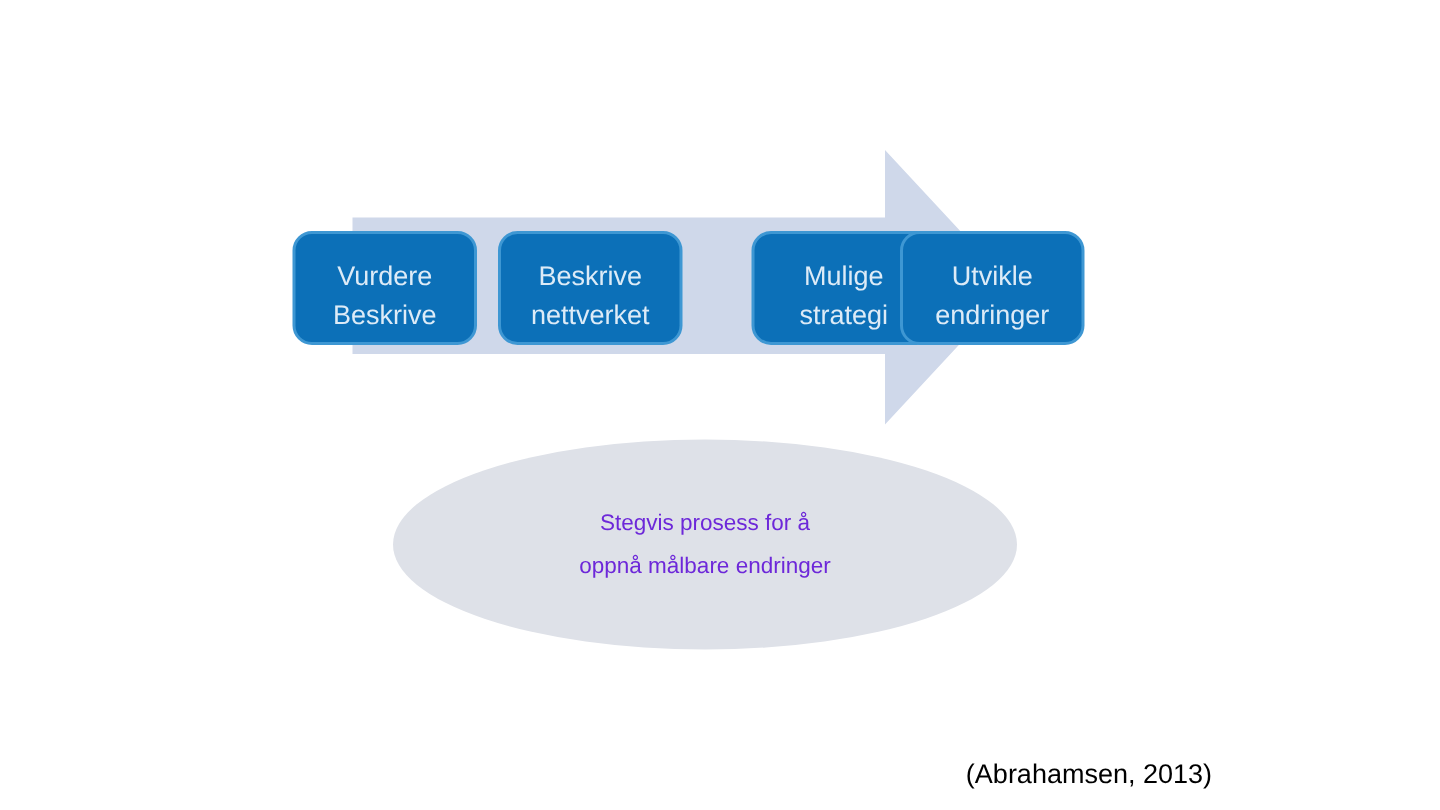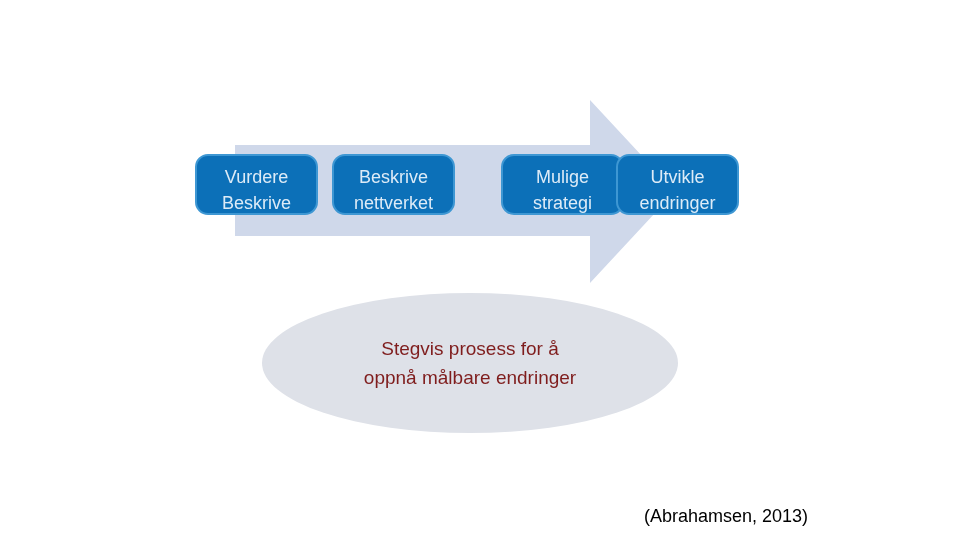--- a/index.html
+++ b/index.html
@@ -19,54 +19,54 @@
     position: absolute;
     left: 0;
     top: 0;
     width: 960px;
     height: 540px;
   }
   .step-box {
     position: absolute;
     top: 154px;
     width: 123px;
-    height: 61px;
+    height: 76px;
     background: #0C70B8;
     border: 2px solid #3E97D3;
     border-radius: 13px;
     box-sizing: border-box;
     display: flex;
     flex-direction: column;
     align-items: center;
     justify-content: center;
     text-align: center;
     color: #DDEBF7;
     font-size: 18px;
     line-height: 26px;
     padding-top: 10px;
   }
   .step-1 { left: 195px; }
   .step-2 { left: 332px; }
   .step-3 { left: 465px; margin-left: 36px; }
-  .step-4 { left: 616px; }
+  .step-4 { left: 600px; }
   .callout-ellipse {
     position: absolute;
     left: 262px;
     top: 293px;
     width: 416px;
     height: 140px;
     background: #DEE1E8;
     border-radius: 50%;
     display: flex;
     flex-direction: column;
     align-items: center;
     justify-content: center;
     text-align: center;
-    color: #7f1d1d;
-    font-size: 19px;
+    color: #6d28d9;
+    font-size: 15px;
     line-height: 29px;
   }
   .citation {
     position: absolute;
     top: 506px;
     right: 152px;
     color: #000000;
     font-size: 18px;
     line-height: 20px;
     text-align: center;

